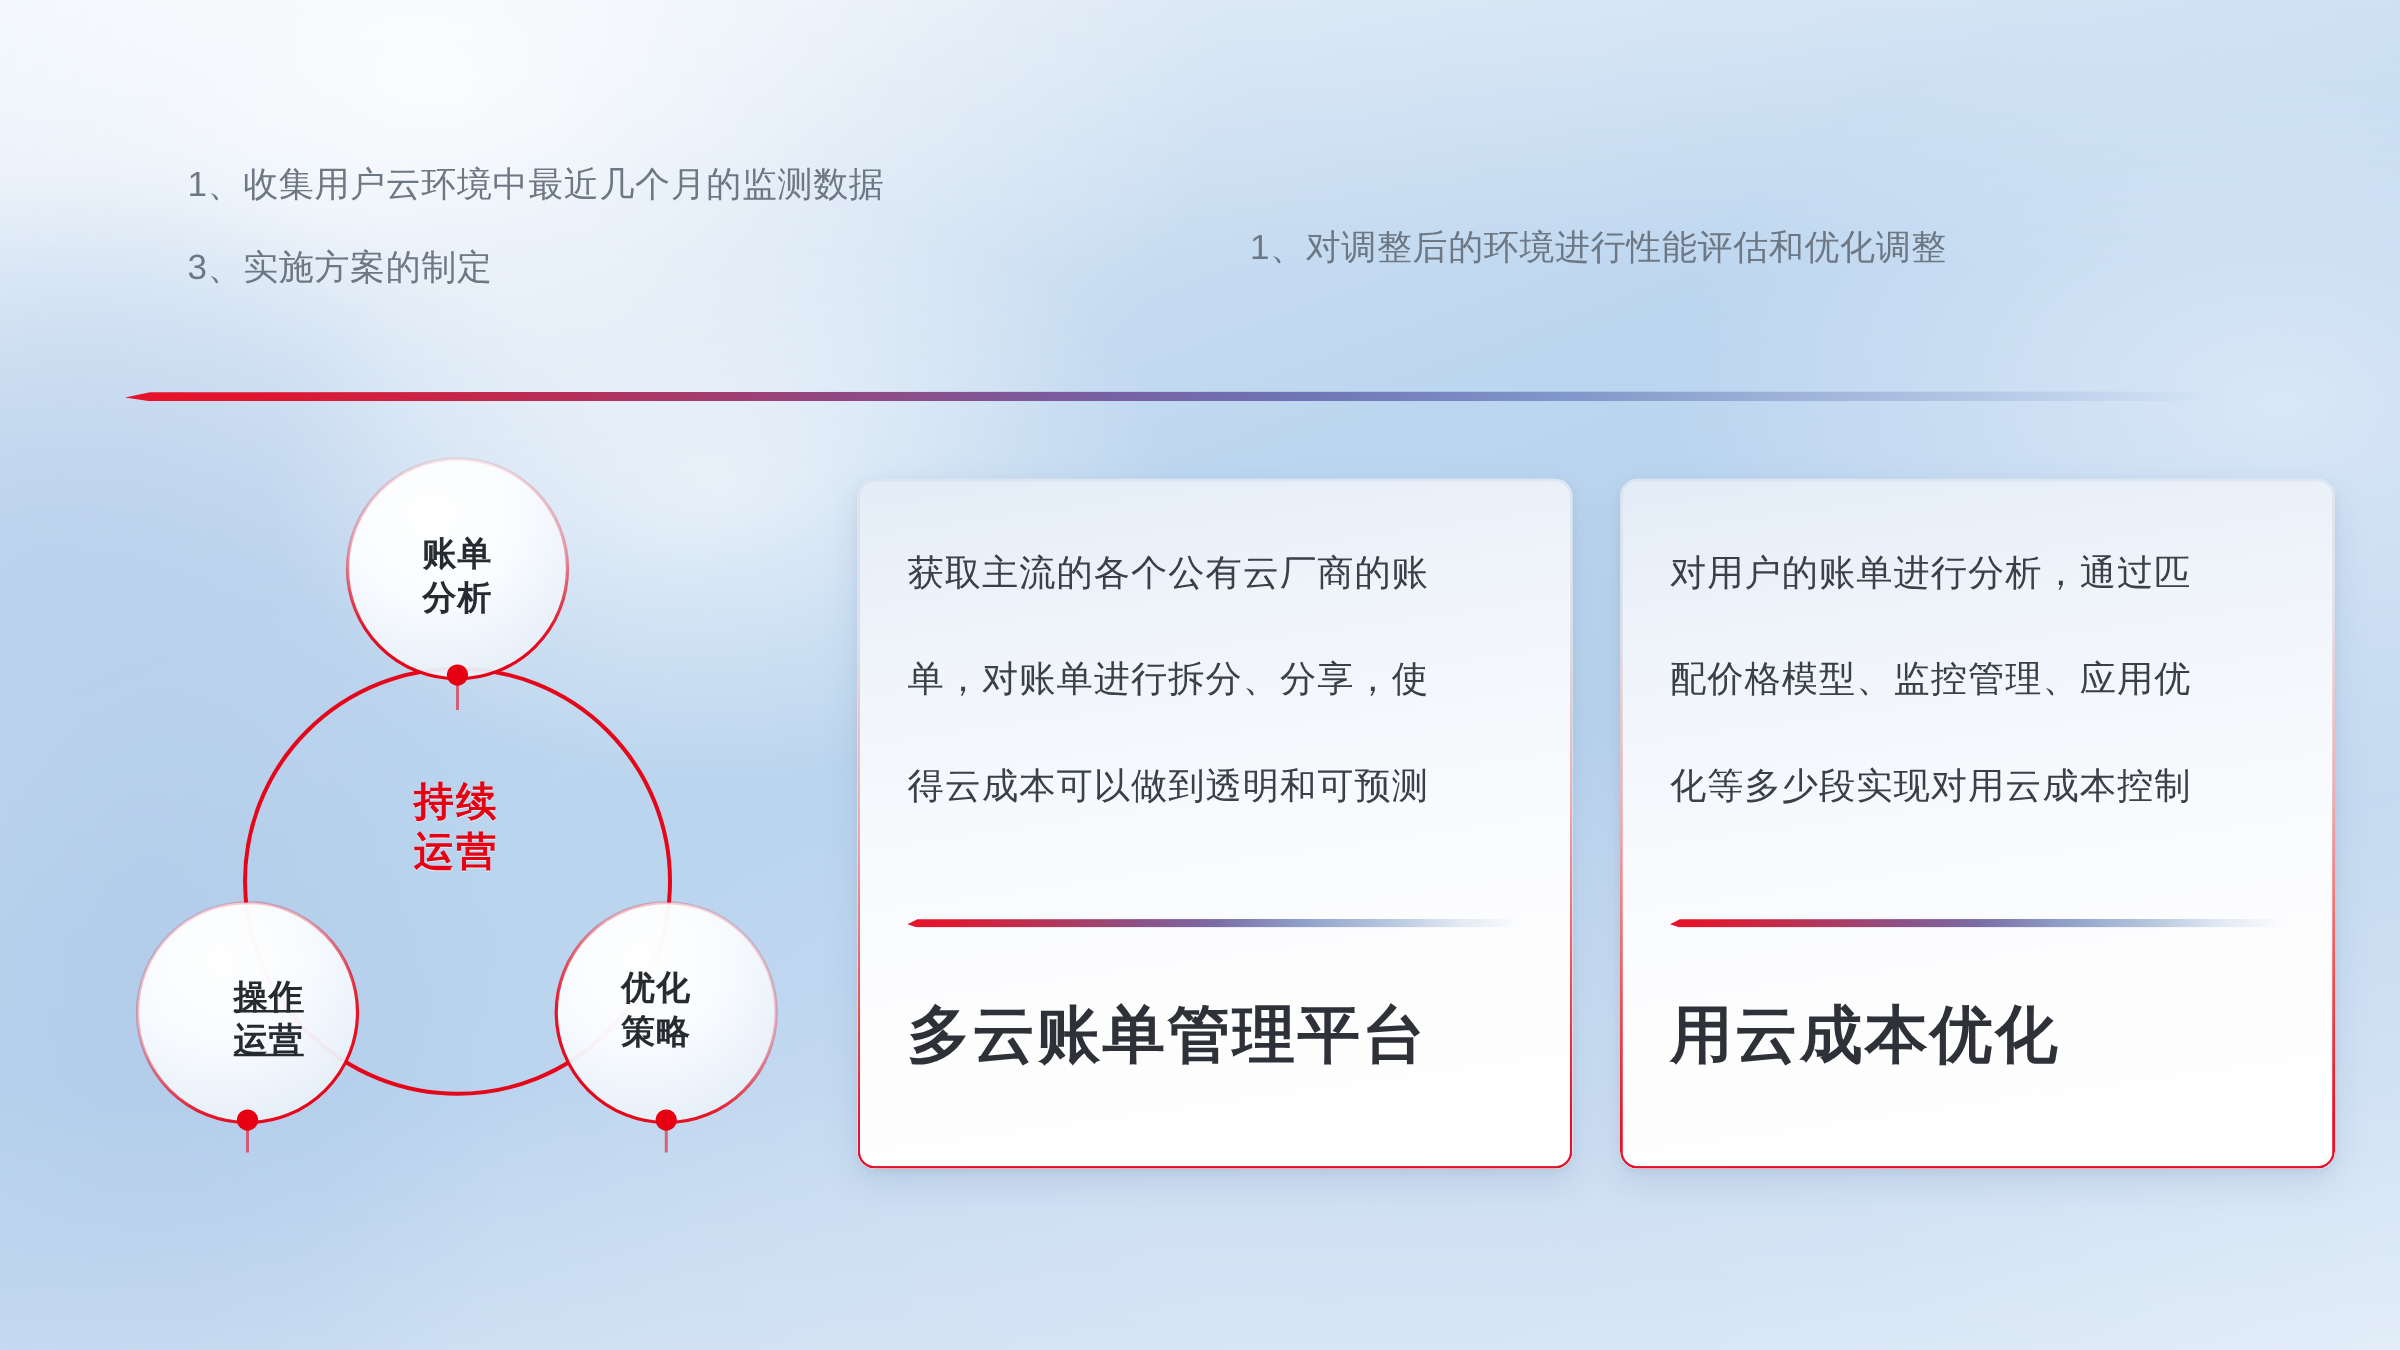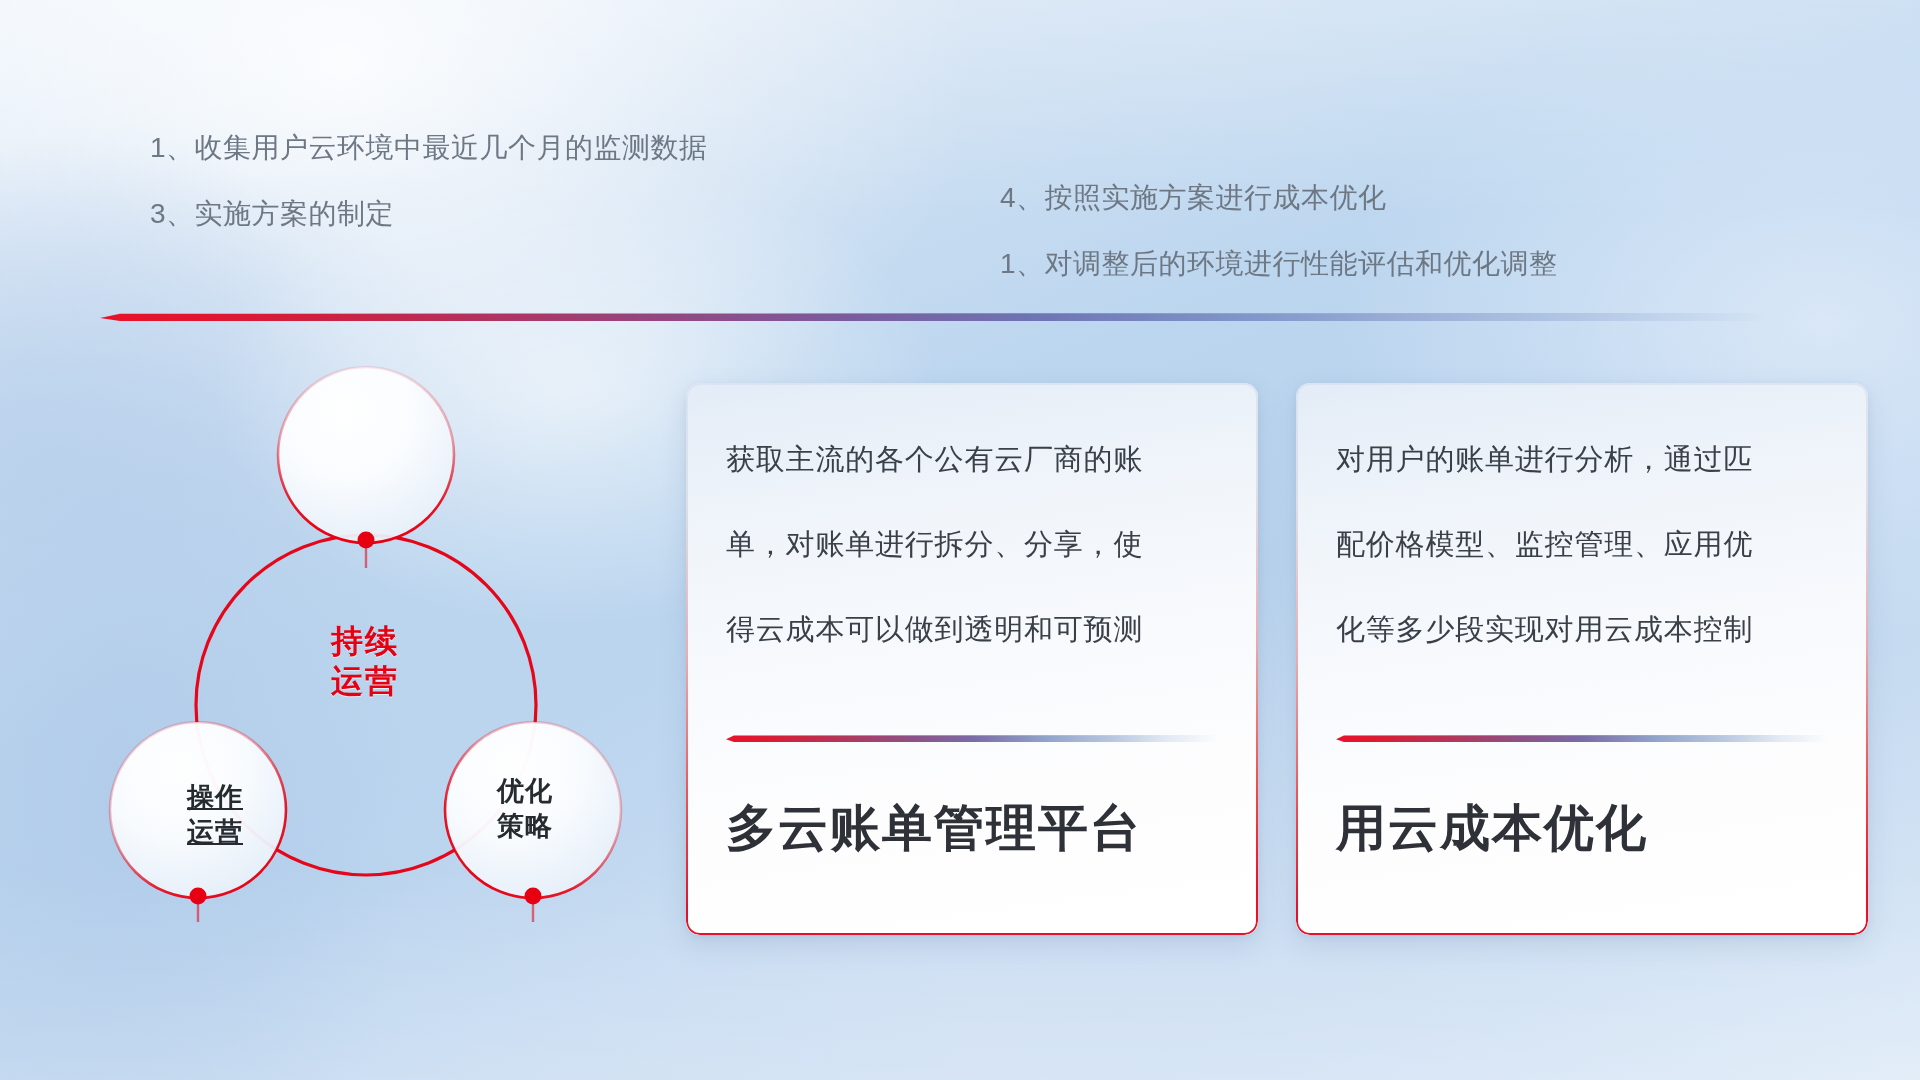--- a/index.html
+++ b/index.html
@@ -167,21 +167,20 @@
   <div class="bg-layer bg-glow-e"></div>
   <div class="bg-layer bg-vignette"></div>
 </div>
 
 <div class="bullet-list" id="bullets-left">
   <div class="bullet-line">1、收集用户云环境中最近几个月的监测数据</div>
   <div class="bullet-line">3、实施方案的制定</div>
 </div>
 
 <div class="bullet-list" id="bullets-right">
-  <div class="bullet-line">4、按照实施方案进行成本优化</div>
   <div class="bullet-line">1、对调整后的环境进行性能评估和优化调整</div>
 </div>
 
 <div id="top-divider">
   <div class="bar"></div>
 </div>
 
 <div id="venn">
   <svg width="560" height="600" viewBox="0 0 560 600">
     <defs>
@@ -219,20 +218,22 @@
 
     <circle cx="276" cy="105" r="88" fill="url(#bubbleGrad)" stroke="url(#ringFadeTop)" stroke-width="2.6"></circle>
     <circle cx="108" cy="460" r="88" fill="url(#bubbleGrad)" stroke="url(#ringFadeBL)" stroke-width="2.6"></circle>
     <circle cx="443" cy="460" r="88" fill="url(#bubbleGrad)" stroke="url(#ringFadeBR)" stroke-width="2.6"></circle>
 
     <circle cx="276" cy="190" r="8.5" fill="#e60012"></circle>
     <circle cx="108" cy="546" r="8.5" fill="#e60012"></circle>
     <circle cx="443" cy="546" r="8.5" fill="#e60012"></circle>
   </svg>
 
+  <div class="venn-label small" id="venn-label-top">账单
+分析</div>
   <div class="venn-label small" id="venn-label-left">操作
 运营</div>
   <div class="venn-label small" id="venn-label-right">优化
 策略</div>
   <div class="venn-label" id="venn-label-center">持续
 运营</div>
 </div>
 
 <div class="card" id="card-1">
   <div class="card-body">

